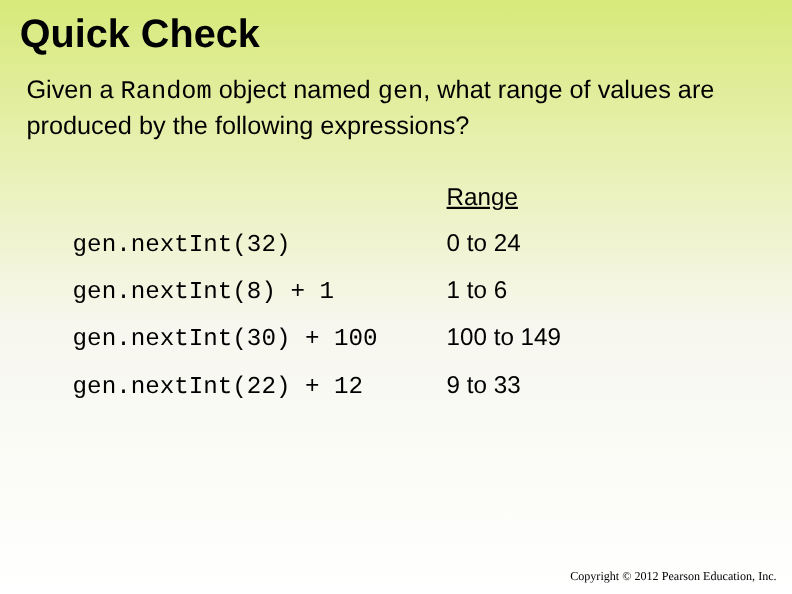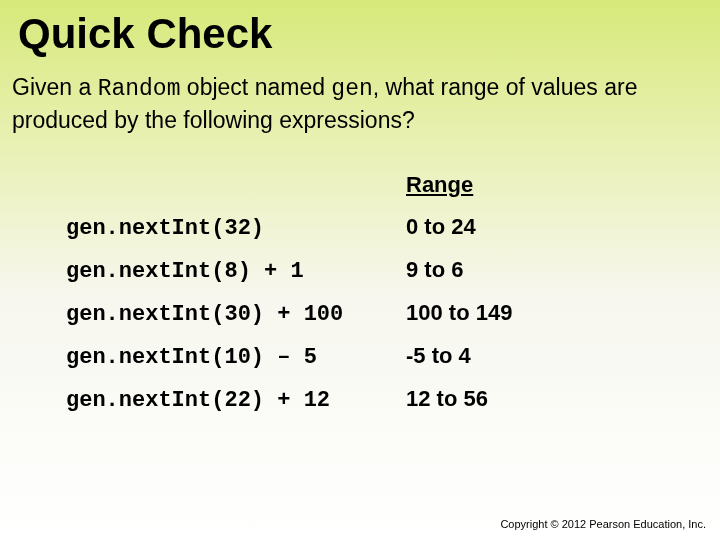--- a/index.html
+++ b/index.html
@@ -8,64 +8,63 @@
     width: 720px;
     height: 540px;
     overflow: hidden;
   }
   body {
     background: linear-gradient(to bottom, #d7e97a 0%, #e8f0b0 25%, #f7f7ef 55%, #ffffff 100%);
     font-family: Arial, Helvetica, sans-serif;
     position: relative;
   }
   .title {
-    font-size: 42px;
+    font-size: 36px;
     font-weight: bold;
     color: #000;
     padding: 10px 0 0 18px;
   }
   .question {
     font-size: 23px;
     color: #000;
-    padding: 14px 24px 0 12px;
+    padding: 14px 24px 0 24px;
     line-height: 1.35;
   }
   .mono {
     font-family: "Courier New", Courier, monospace;
   }
   .table-wrap {
     padding: 28px 0 0 66px;
   }
   table {
     border-collapse: collapse;
   }
   td {
     padding: 8px 0 8px 0;
     font-size: 22px;
     vertical-align: baseline;
-    font-weight: bold;
   }
   td.col-expr {
     font-family: "Courier New", Courier, monospace;
     width: 340px;
   }
   td.col-range {
     font-family: Arial, Helvetica, sans-serif;
     width: 220px;
   }
   .range-header {
     text-decoration: underline;
     font-family: Arial, Helvetica, sans-serif;
   }
   .copyright {
     position: absolute;
     bottom: 10px;
     right: 14px;
     font-size: 11px;
-    font-family: Liberation Sans, sans-serif;
+    font-family: Liberation Serif, serif;
     color: #000;
   }
 </style>
 </head>
 <body>
 
 <div class="title">Quick Check</div>
 
 <div class="question">
   <span>Given a </span><span class="mono">Random</span><span> object named </span><span class="mono">gen</span><span>, what range of values are produced by the following expressions?</span>
@@ -77,31 +76,27 @@
         <tr>
       <td class="col-expr"></td>
       <td class="col-range"><span class="range-header">Range</span></td>
     </tr>
     <tr>
       <td class="col-expr">gen.nextInt(32)</td>
       <td class="col-range">0 to 24</td>
     </tr>
     <tr>
       <td class="col-expr">gen.nextInt(8) + 1</td>
-      <td class="col-range">9 to 6</td>
+      <td class="col-range">1 to 6</td>
     </tr>
     <tr>
       <td class="col-expr">gen.nextInt(30) + 100</td>
       <td class="col-range">100 to 149</td>
     </tr>
     <tr>
-      <td class="col-expr">gen.nextInt(10) – 5</td>
-      <td class="col-range">-5 to 4</td>
-    </tr>
-    <tr>
       <td class="col-expr">gen.nextInt(22) + 12</td>
-      <td class="col-range">12 to 56</td>
+      <td class="col-range">9 to 33</td>
     </tr>
   </tbody>
     </table>
 </div>
 
 <div class="copyright">Copyright © 2012 Pearson Education, Inc.</div>
 
 </body></html>

